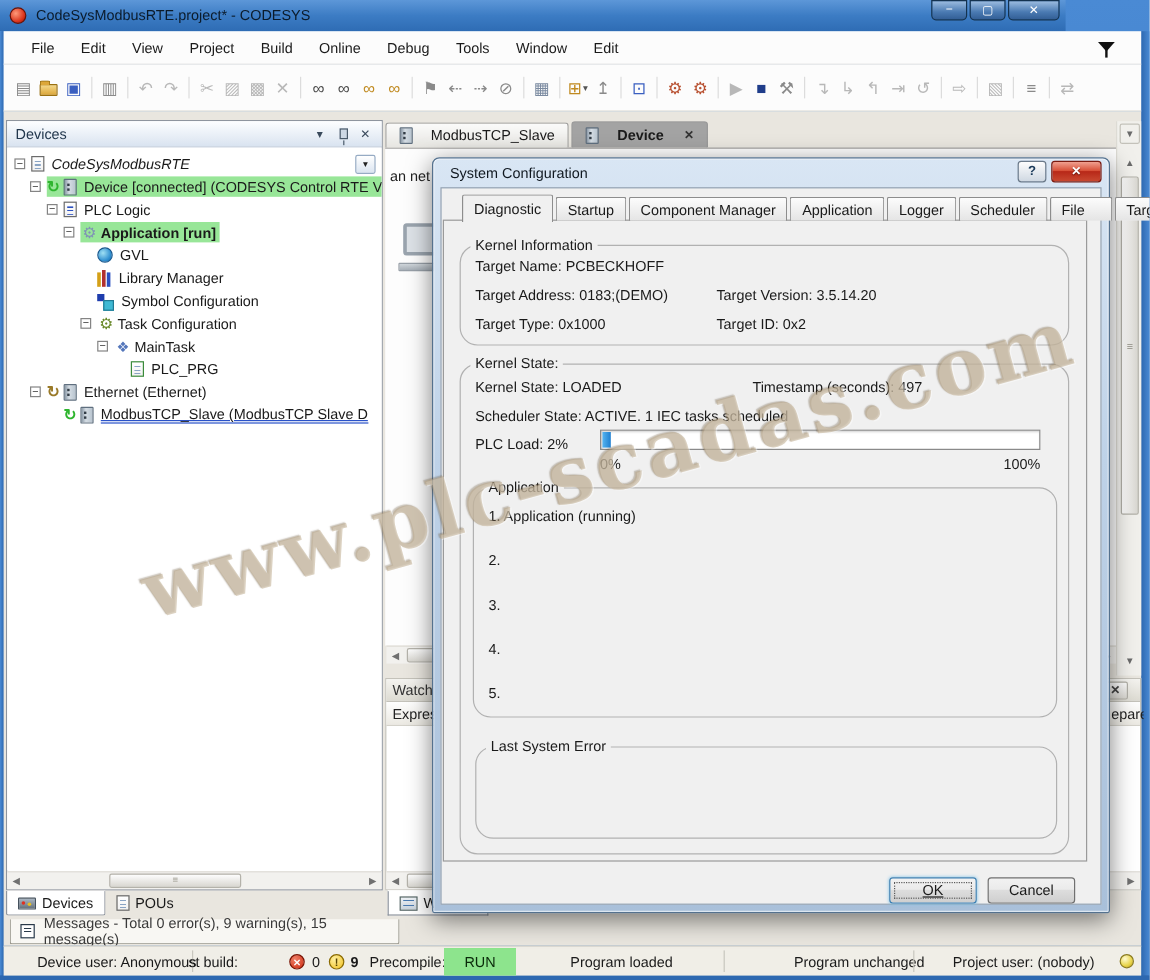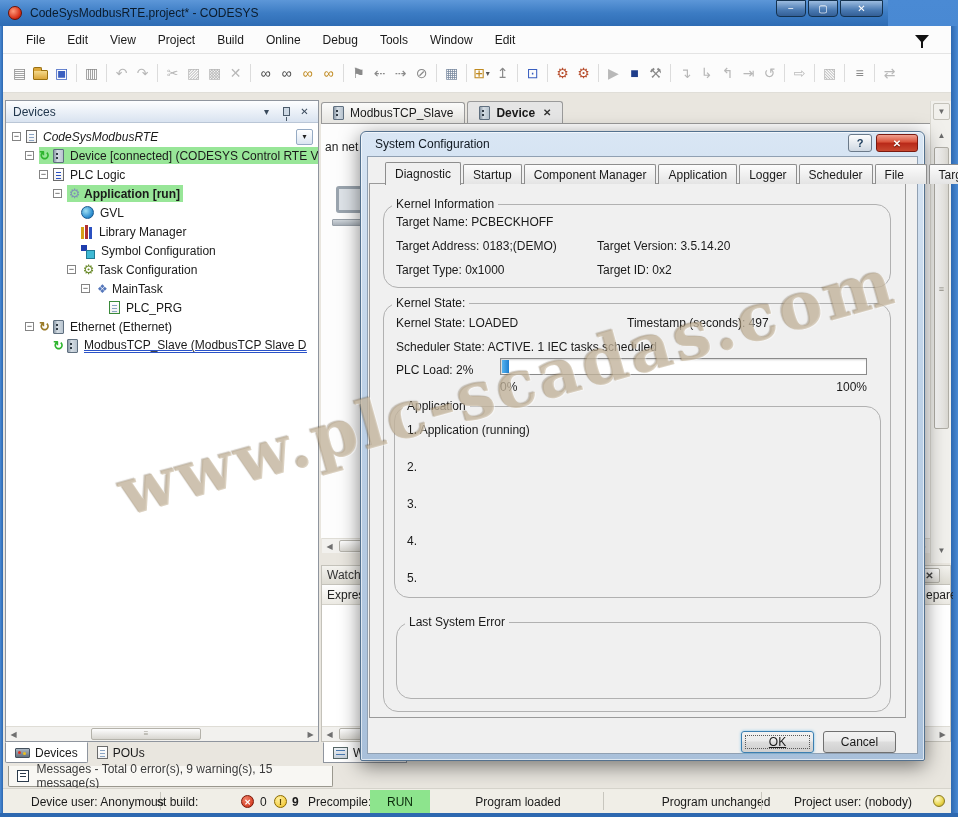--- a/index.html
+++ b/index.html
@@ -116,24 +116,24 @@
   .devtabic::after { content:""; position:absolute; left:2px; top:2px; width:3px; height:3px; border-radius:50%;
               background:#e03020; box-shadow:5px 1px 0 #e8c020; }
   .wicon { width:15px; height:12px; border:1px solid #566; background:linear-gradient(#eef2f6,#c8d2dc);
            position:relative; }
   .wicon::after { content:""; position:absolute; inset:2px; 
            background:repeating-linear-gradient(180deg,#4a7ab0 0 1px,transparent 1px 4px); }
 
   
   #edit-tabs { left:321px; top:102px; width:609px; height:22px; display:flex; align-items:flex-end;
                border-bottom:1px solid #9a9a9a; }
-  .etab { height:21px; display:flex; align-items:center; gap:6px; padding:0 11px; border:1px solid #9a9a9a;
+  .etab { height:21px; display:flex; align-items:center; gap:15px; padding:0 11px; border:1px solid #9a9a9a;
           border-bottom:none; border-radius:3px 3px 0 0; background:linear-gradient(#fbfbfa,#e6e5e1);
           margin-right:2px; }
-  .etab.active { background:#e5e5e5; font-weight:bold; height:22px; }
+  .etab.active { background:#a3a3a3; font-weight:bold; height:22px; }
   .tabclose { font-size:10px; font-weight:bold; color:#333; margin-left:2px; }
   #editor-page { left:321px; top:124px; width:609px; height:414px; background:#fdfdfd; }
   #ed-frag { position:absolute; left:4px; top:16px; color:#222; }
   .monitor { position:absolute; left:15px; top:62px; width:36px; height:27px; border:3px solid #9aa4ae;
              border-radius:3px; background:#dde2e7; }
   .monbase { position:absolute; left:11px; top:95px; width:46px; height:7px; background:linear-gradient(#cfd5da,#a8b0b8);
              border:1px solid #98a0a8; border-radius:1px; }
   #ed-hscroll { left:322px; top:538px; width:608px; }
 
   

